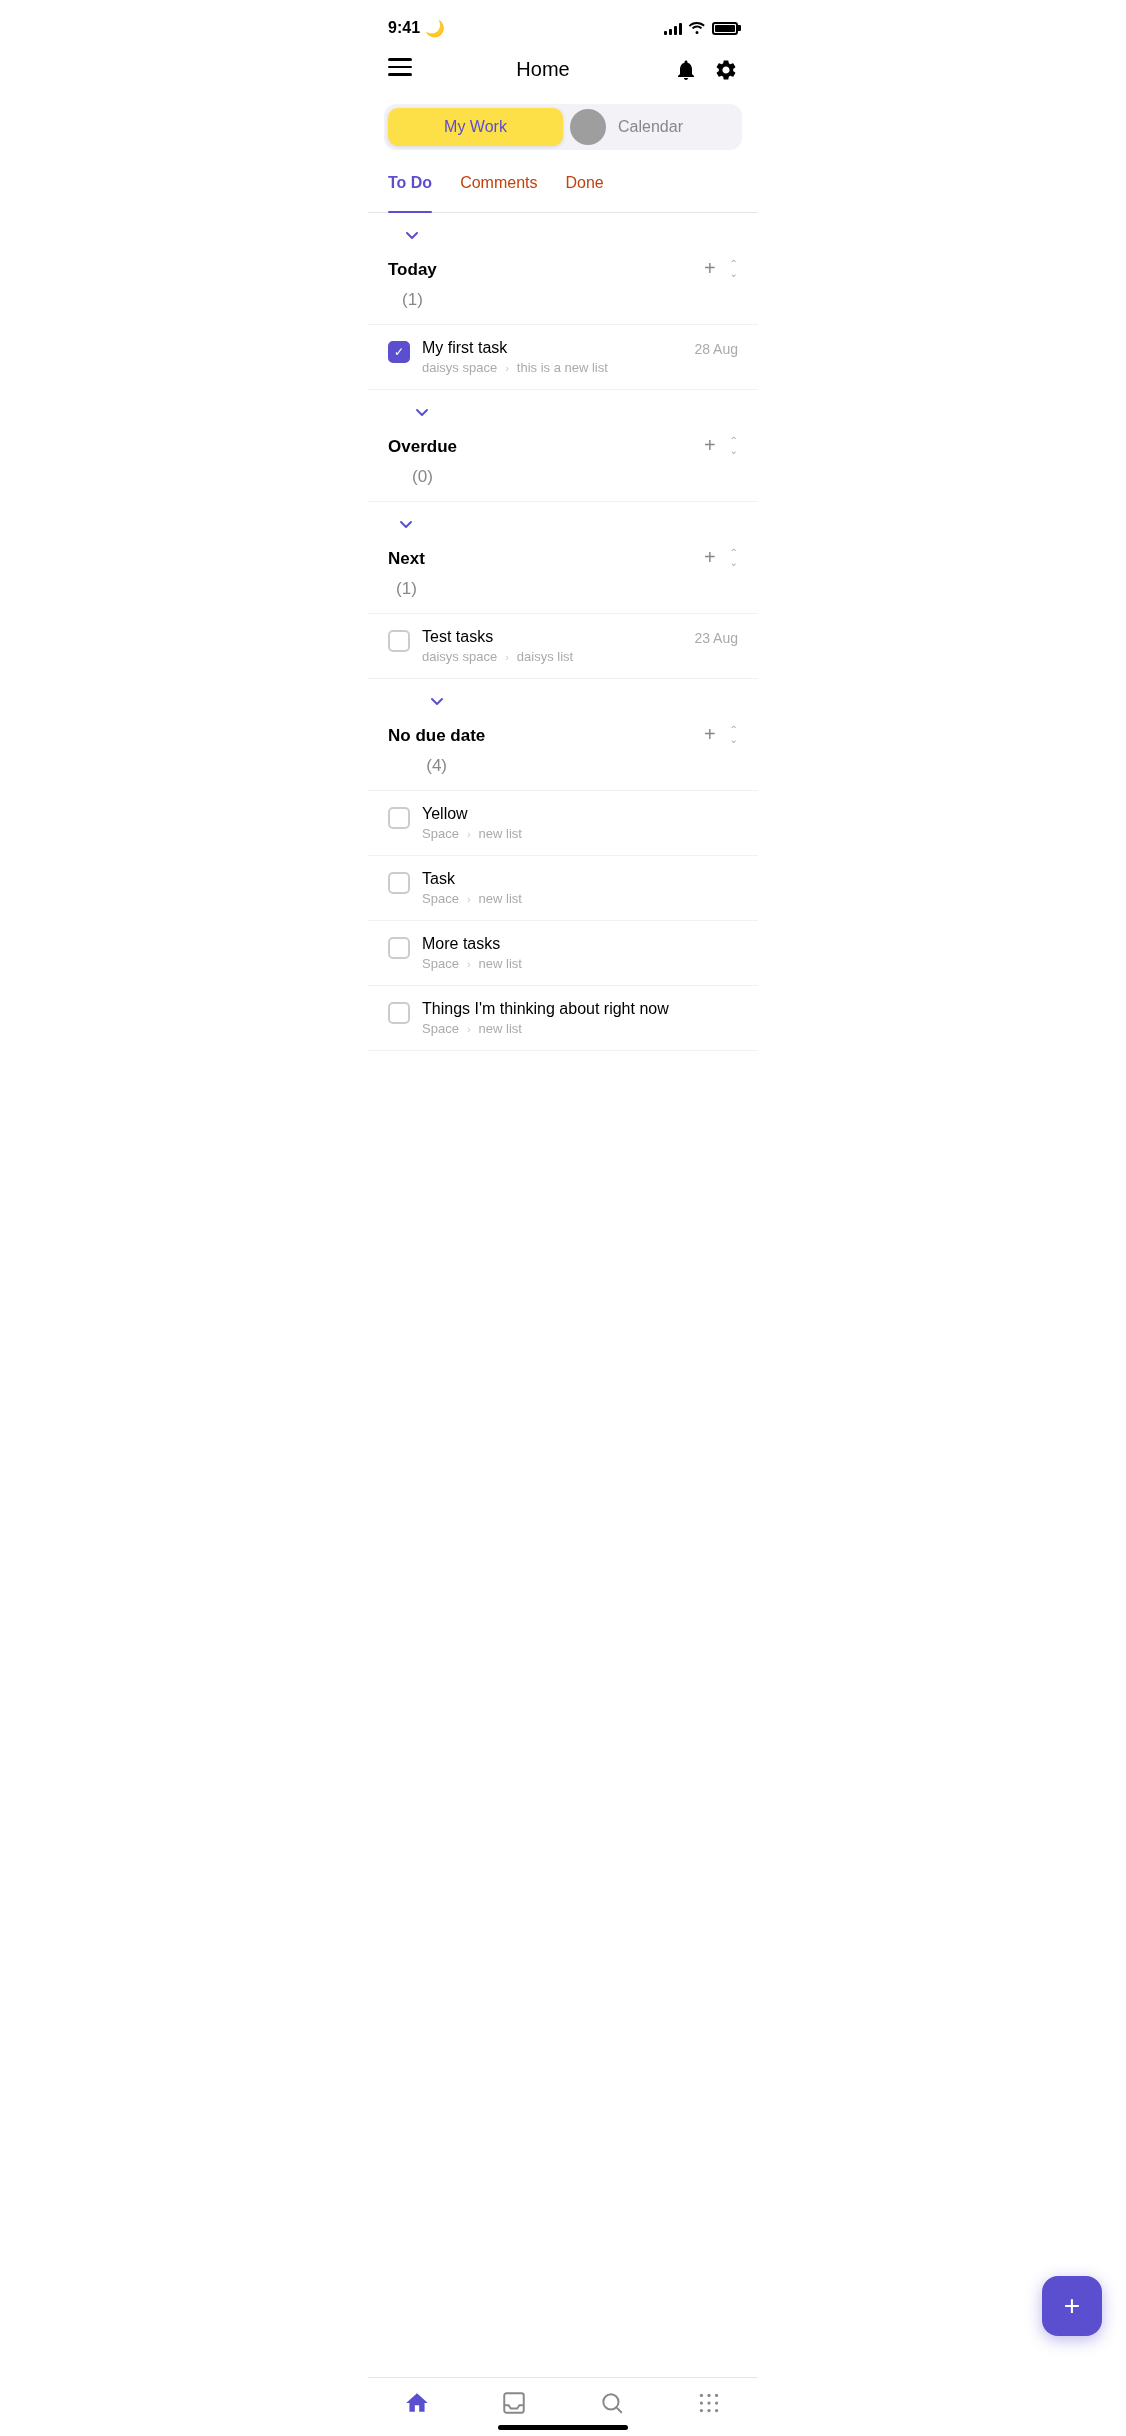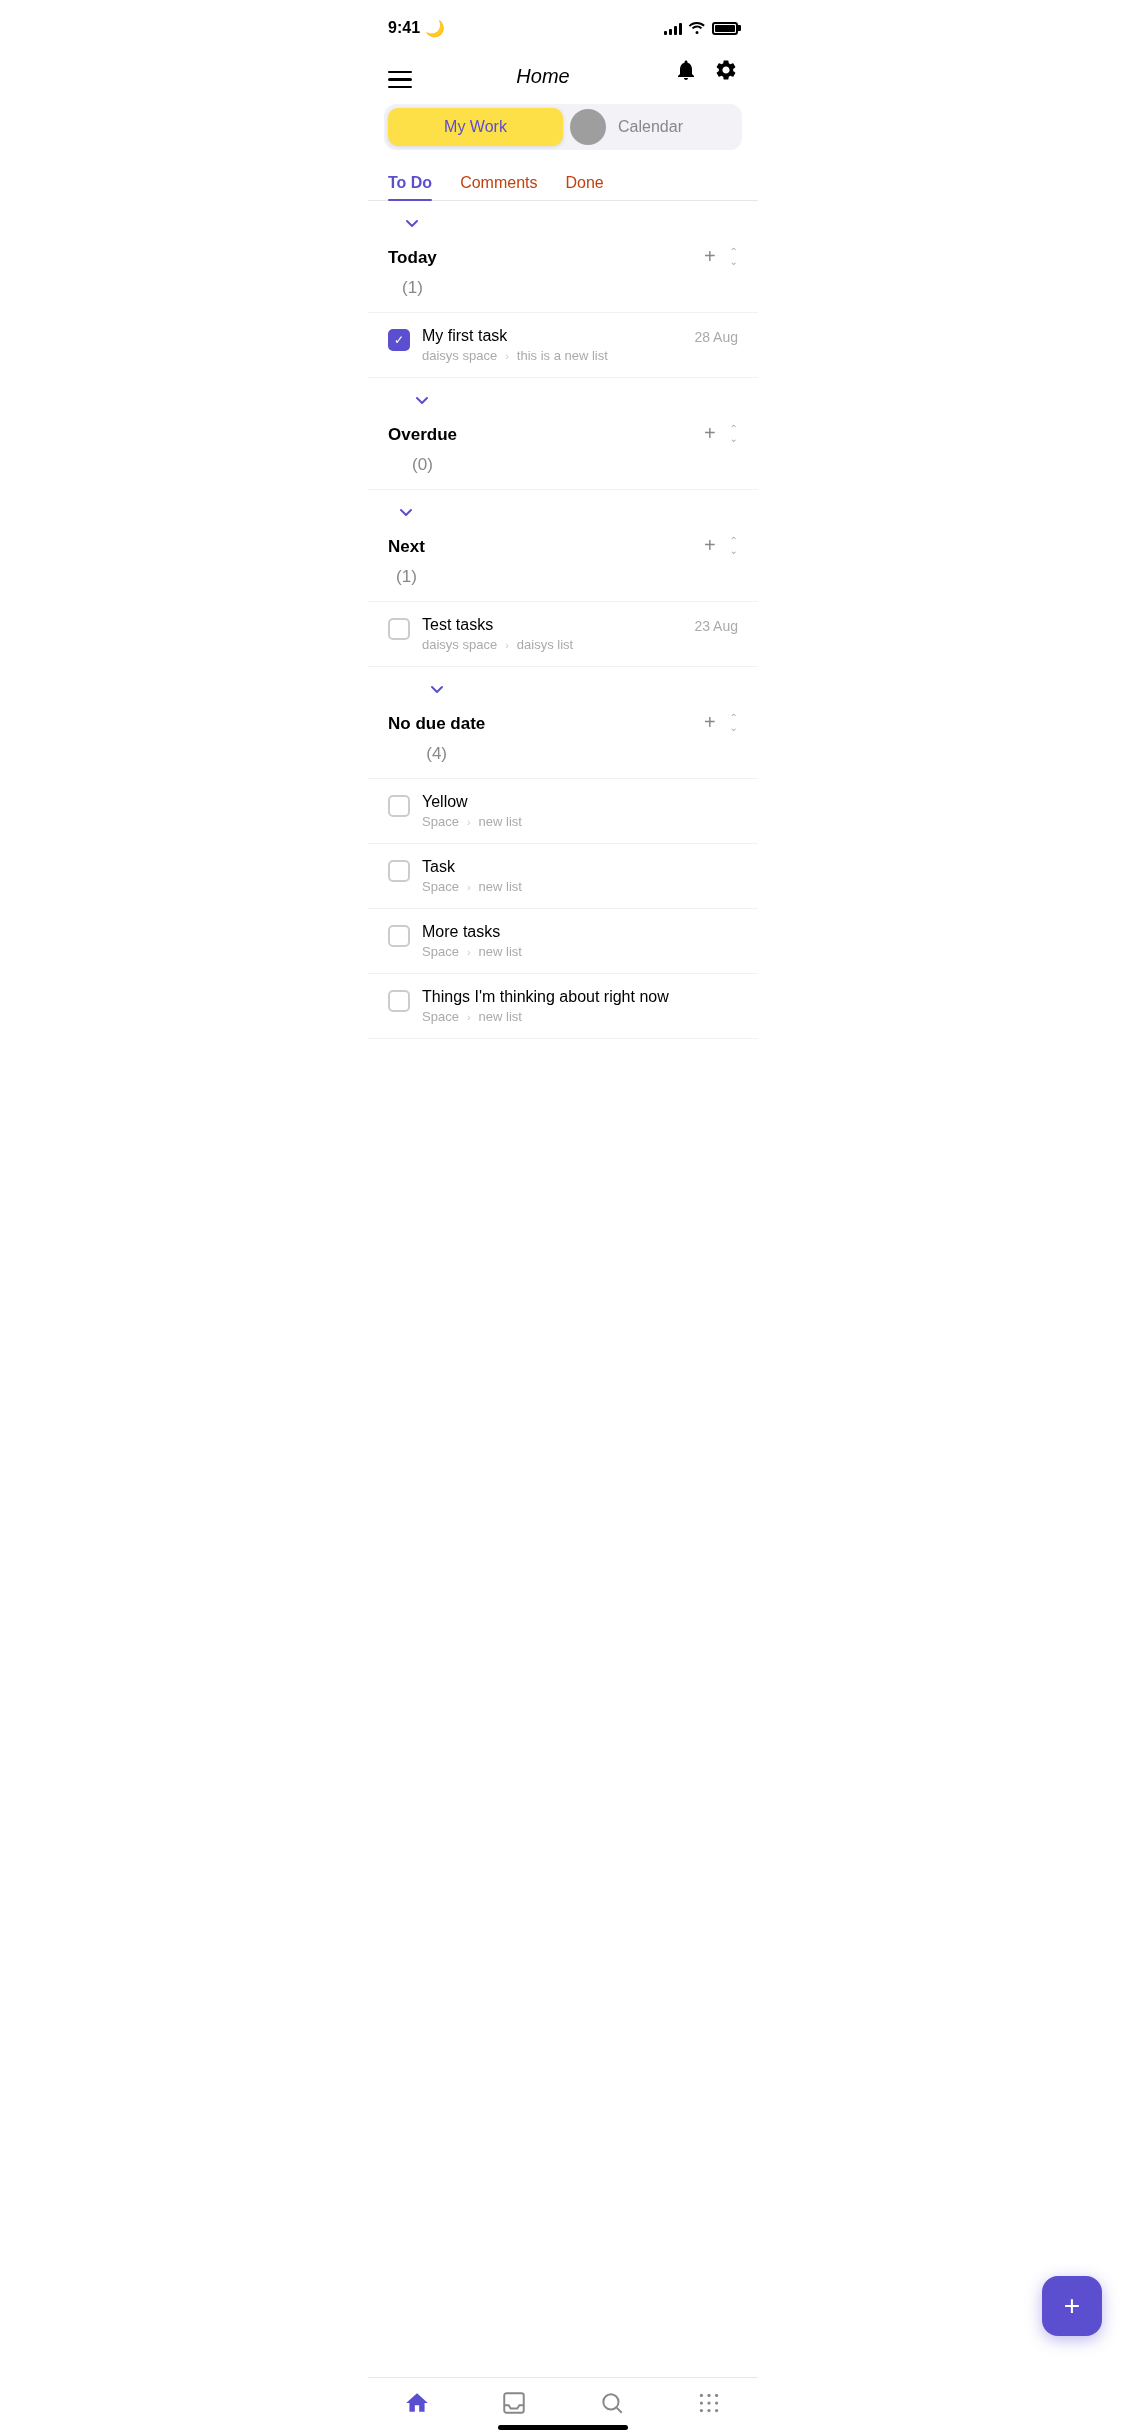--- a/index.html
+++ b/index.html
@@ -76,23 +76,22 @@
       height: 100%;
       width: 100%;
       background: #000;
       border-radius: 1px;
     }
 
     
     .header {
       display: flex;
       justify-content: space-between;
-      align-items: flex-end;
+      align-items: flex-start;
       padding: 8px 20px 16px;
-      font-style: italic;
     }
     .hamburger-icon {
       display: flex;
       flex-direction: column;
       gap: 5px;
       cursor: pointer;
     }
     .hamburger-icon span {
       display: block;
       width: 24px;
@@ -159,21 +158,21 @@
     
     .sub-tabs {
       display: flex;
       padding: 16px 20px 0;
       gap: 28px;
       border-bottom: 1px solid #e5e5ea;
       margin-top: 8px;
     }
     .sub-tab {
       font-size: 16px;
-      padding-bottom: 8px;
+      padding-bottom: 20px;
       cursor: pointer;
       position: relative;
     }
     .sub-tab.active {
       color: #5b4fcf;
       font-weight: 600;
     }
     .sub-tab.active::after {
       content: '';
       position: absolute;

